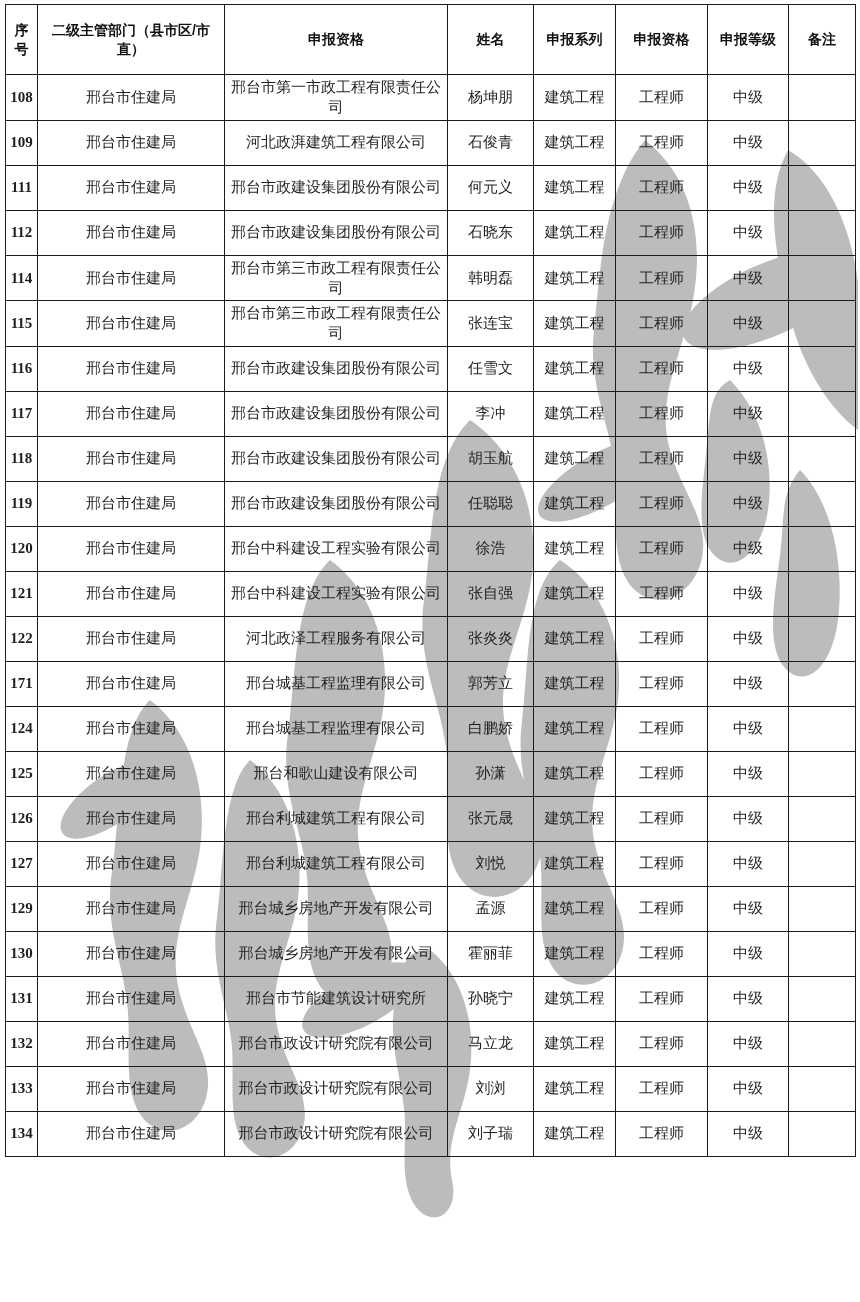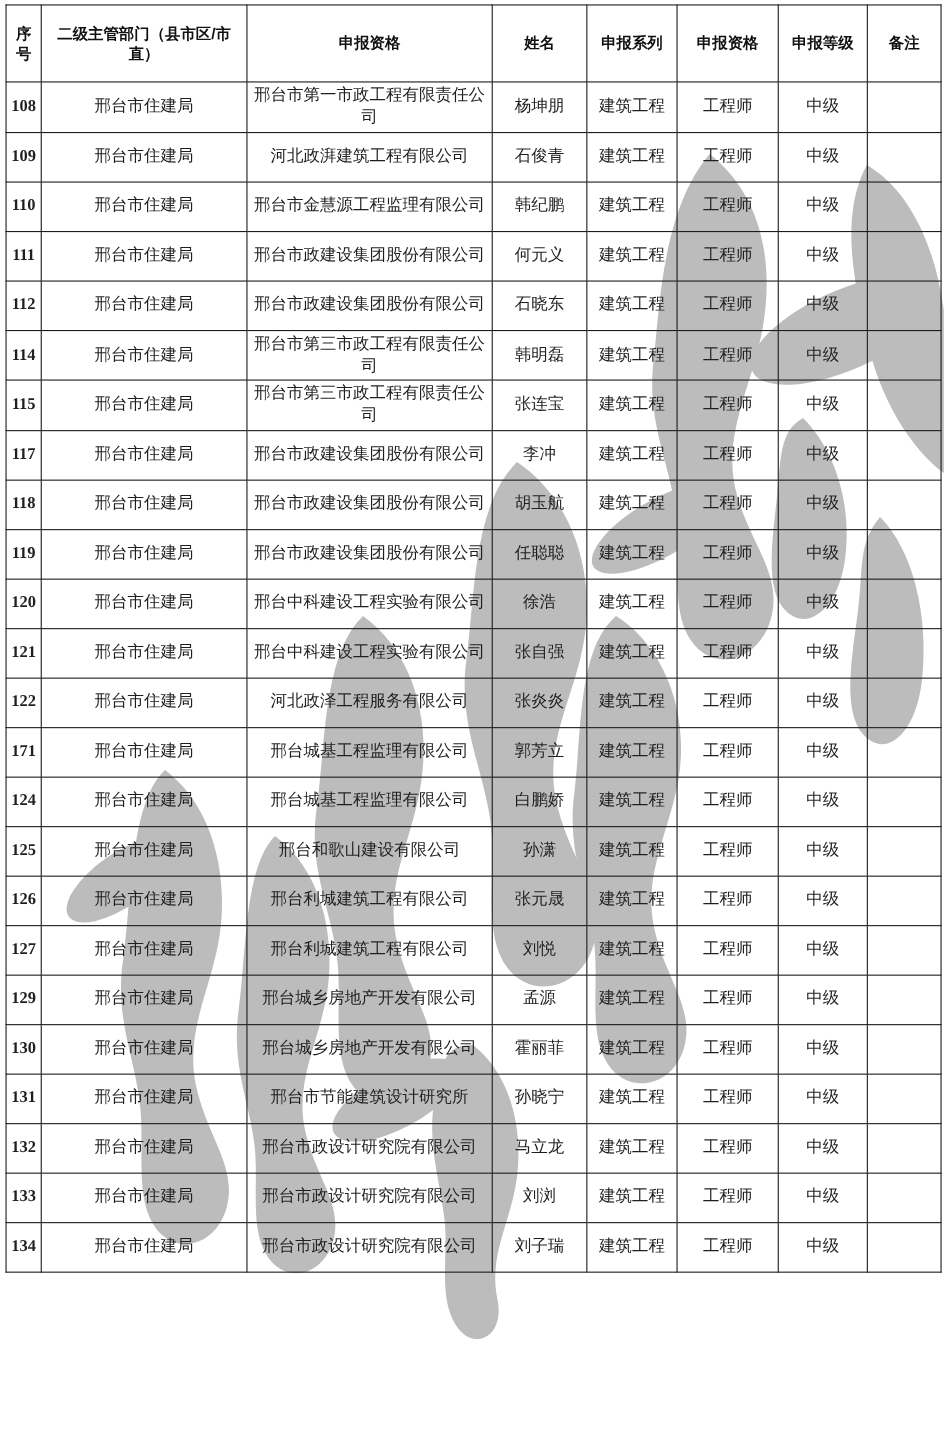--- a/index.html
+++ b/index.html
@@ -123,30 +123,20 @@
       <td class="c-no">109</td>
       <td>邢台市住建局</td>
       <td>河北政湃建筑工程有限公司</td>
       <td>石俊青</td>
       <td>建筑工程</td>
       <td>工程师</td>
       <td>中级</td>
       <td></td>
     </tr>
 
-    <tr>
-      <td class="c-no">110</td>
-      <td>邢台市住建局</td>
-      <td>邢台市金慧源工程监理有限公司</td>
-      <td>韩纪鹏</td>
-      <td>建筑工程</td>
-      <td>工程师</td>
-      <td>中级</td>
-      <td></td>
-    </tr>
 
     <tr>
       <td class="c-no">111</td>
       <td>邢台市住建局</td>
       <td>邢台市政建设集团股份有限公司</td>
       <td>何元义</td>
       <td>建筑工程</td>
       <td>工程师</td>
       <td>中级</td>
       <td></td>
@@ -179,20 +169,30 @@
       <td class="c-no">115</td>
       <td>邢台市住建局</td>
       <td>邢台市第三市政工程有限责任公司</td>
       <td>张连宝</td>
       <td>建筑工程</td>
       <td>工程师</td>
       <td>中级</td>
       <td></td>
     </tr>
 
+    <tr>
+      <td class="c-no">116</td>
+      <td>邢台市住建局</td>
+      <td>邢台市政建设集团股份有限公司</td>
+      <td>任雪文</td>
+      <td>建筑工程</td>
+      <td>工程师</td>
+      <td>中级</td>
+      <td></td>
+    </tr>
 
     <tr>
       <td class="c-no">117</td>
       <td>邢台市住建局</td>
       <td>邢台市政建设集团股份有限公司</td>
       <td>李冲</td>
       <td>建筑工程</td>
       <td>工程师</td>
       <td>中级</td>
       <td></td>

